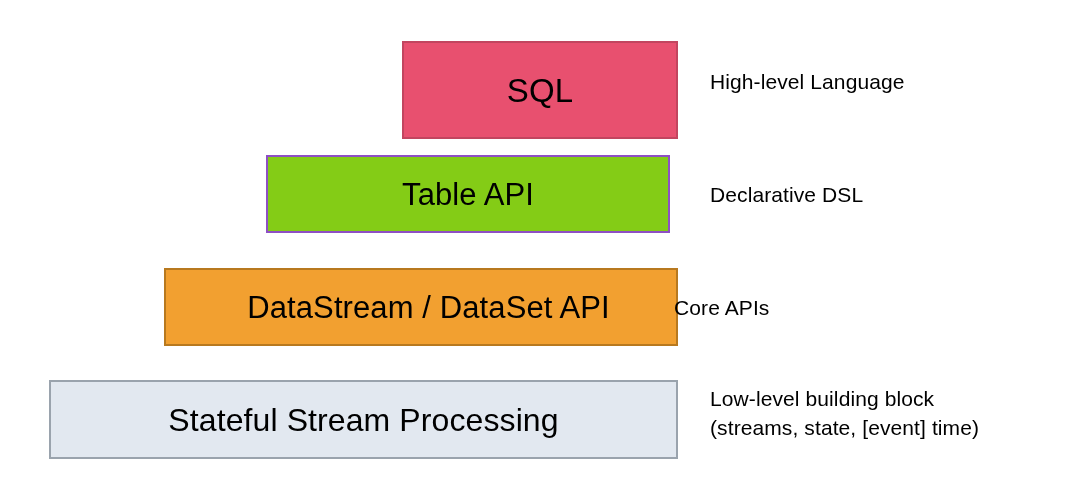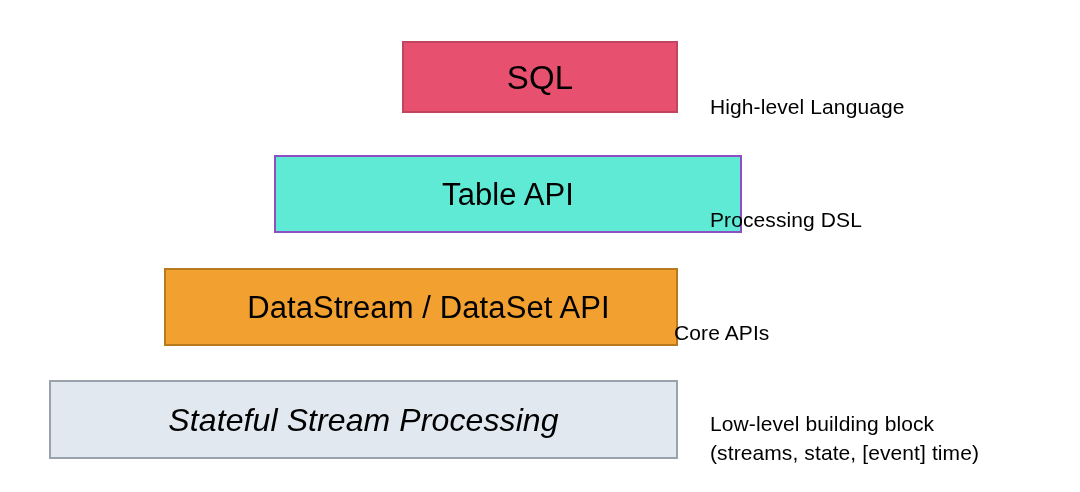--- a/index.html
+++ b/index.html
@@ -40,42 +40,41 @@
     white-space: nowrap;
     letter-spacing: 0.1px;
   }
   .tier-note {
     position: absolute;
     color: #000000;
     font-size: 21px;
     line-height: 29px;
     white-space: pre-line;
     letter-spacing: 0.1px;
-    margin-top: 25px;
   }
 
   
   #bar-sql {
     left: 402px;
     top: 41px;
     width: 276px;
-    height: 72px;
+    height: 98px;
     background: #E8506F;
     border-color: #C2455F;
   }
   #bar-sql .tier-bar-label { font-size: 33px; }
   #note-sql { left: 710px; top: 67px; }
 
   
   #bar-table {
-    left: 274px;
+    left: 266px;
     top: 155px;
-    width: 468px;
+    width: 404px;
     height: 78px;
-    background: #5eead4;
+    background: #84cc16;
     border-color: #8E4FC4;
   }
   #bar-table .tier-bar-label { font-size: 31px; }
   #note-table { left: 710px; top: 180px; }
 
   
   #bar-datastream {
     left: 164px;
     top: 268px;
     width: 514px;
@@ -88,40 +87,40 @@
 
   
   #bar-stateful {
     left: 49px;
     top: 380px;
     width: 629px;
     height: 79px;
     background: #E2E8F0;
     border-color: #9AA3AD;
   }
-  #bar-stateful .tier-bar-label { font-size: 32px; font-style: italic; }
+  #bar-stateful .tier-bar-label { font-size: 32px; }
   #note-stateful { left: 710px; top: 384px; }
 </style>
 </head>
 <body>
 
 <div id="diagram">
 
   <div class="tier-row">
     <div class="tier-bar" id="bar-sql">
       <span class="tier-bar-label">SQL</span>
     </div>
     <div class="tier-note" id="note-sql">High-level Language</div>
   </div>
 
   <div class="tier-row">
     <div class="tier-bar" id="bar-table">
       <span class="tier-bar-label">Table API</span>
     </div>
-    <div class="tier-note" id="note-table">Processing DSL</div>
+    <div class="tier-note" id="note-table">Declarative DSL</div>
   </div>
 
   <div class="tier-row">
     <div class="tier-bar" id="bar-datastream">
       <span class="tier-bar-label">DataStream / DataSet API</span>
     </div>
     <div class="tier-note" id="note-datastream">Core APIs</div>
   </div>
 
   <div class="tier-row">

